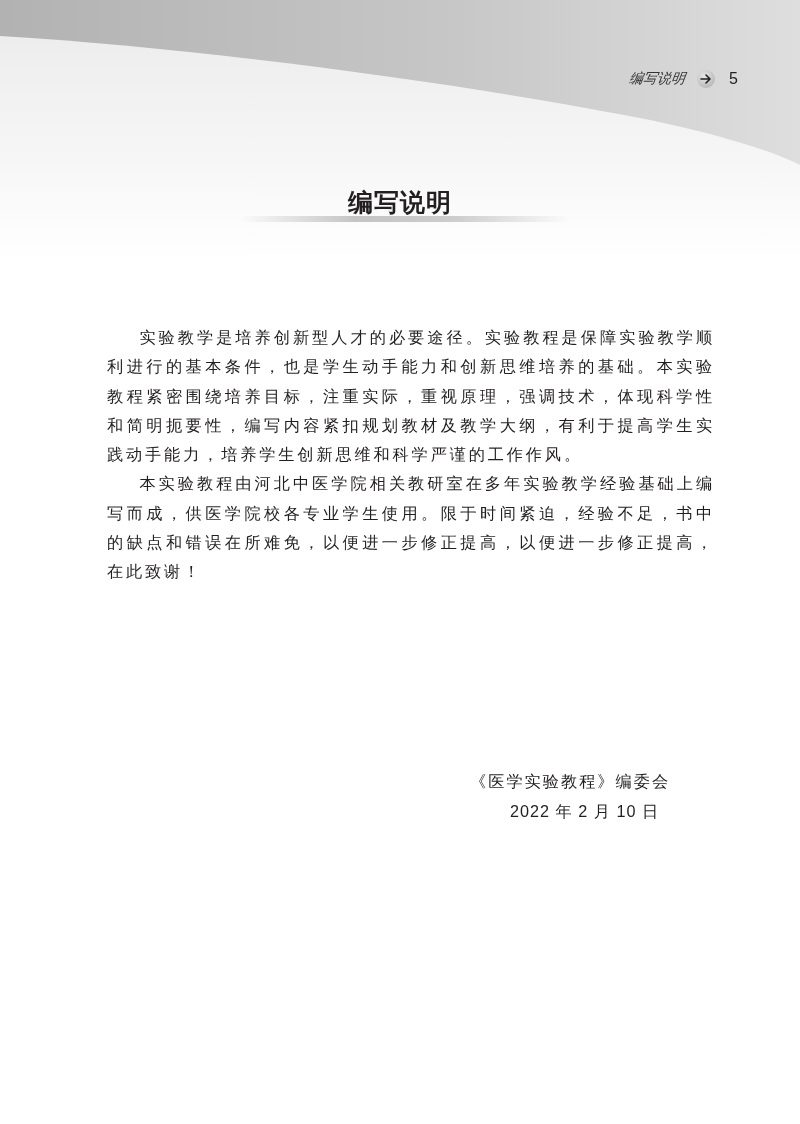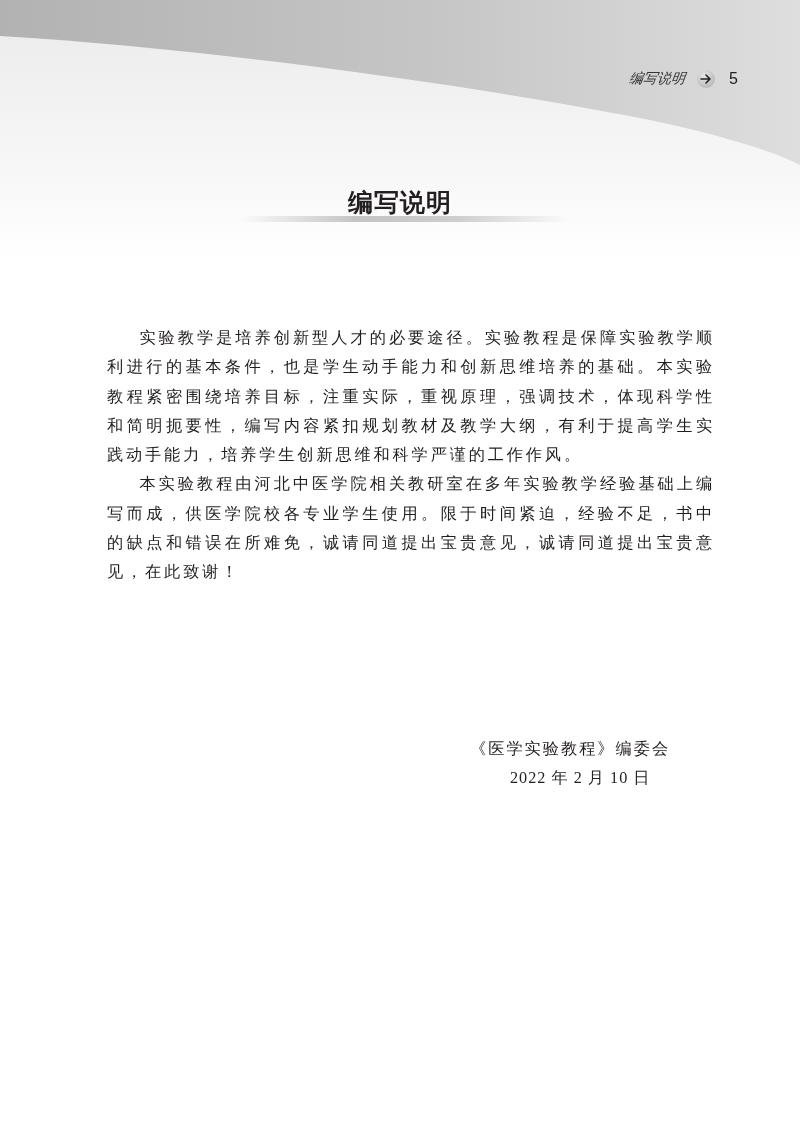--- a/index.html
+++ b/index.html
@@ -98,25 +98,26 @@
       position: absolute;
       left: 470px;
       top: 734px;
       width: 240px;
       font-size: 16.2px;
       line-height: 29.5px;
       color: #231f20;
     }
     .signature .sig-org {
       letter-spacing: 2px;
+      margin-top: 33px;
     }
     .signature .sig-date {
       padding-left: 40px;
       letter-spacing: 1px;
-      font-family: Liberation Serif, serif;
+      font-family: Liberation Sans, sans-serif;
     }
   </style>
 </head>
 <body>
 
 <svg class="header-band" viewBox="0 0 800 260" width="800" height="260">
   <defs>
     <linearGradient id="bandGrad" x1="0" y1="0" x2="1" y2="0">
       <stop offset="0" stop-color="#b2b2b2"></stop>
       <stop offset="0.55" stop-color="#c6c6c6"></stop>
@@ -142,19 +143,19 @@
   <span class="rh-page">5</span>
 </div>
 
 <div class="page-title-wrap">
   <h1 class="page-title" style="margin:0;">编写说明</h1>
 </div>
 <div class="title-rule"></div>
 
 <div class="body-text">
   <p>实验教学是培养创新型人才的必要途径。实验教程是保障实验教学顺利进行的基本条件，也是学生动手能力和创新思维培养的基础。本实验教程紧密围绕培养目标，注重实际，重视原理，强调技术，体现科学性和简明扼要性，编写内容紧扣规划教材及教学大纲，有利于提高学生实践动手能力，培养学生创新思维和科学严谨的工作作风。</p>
-  <p>本实验教程由河北中医学院相关教研室在多年实验教学经验基础上编写而成，供医学院校各专业学生使用。限于时间紧迫，经验不足，书中的缺点和错误在所难免，诚请同道提出宝贵意见，诚请同道提出宝贵意见，在此致谢！</p>
+  <p>本实验教程由河北中医学院相关教研室在多年实验教学经验基础上编写而成，供医学院校各专业学生使用。限于时间紧迫，经验不足，书中的缺点和错误在所难免，以便进一步修正提高，以便进一步修正提高，在此致谢！</p>
 </div>
 
 <div class="signature">
   <div class="sig-org">《医学实验教程》编委会</div>
   <div class="sig-date">2022 年 2 月 10 日</div>
 </div>
 
 </body></html>

